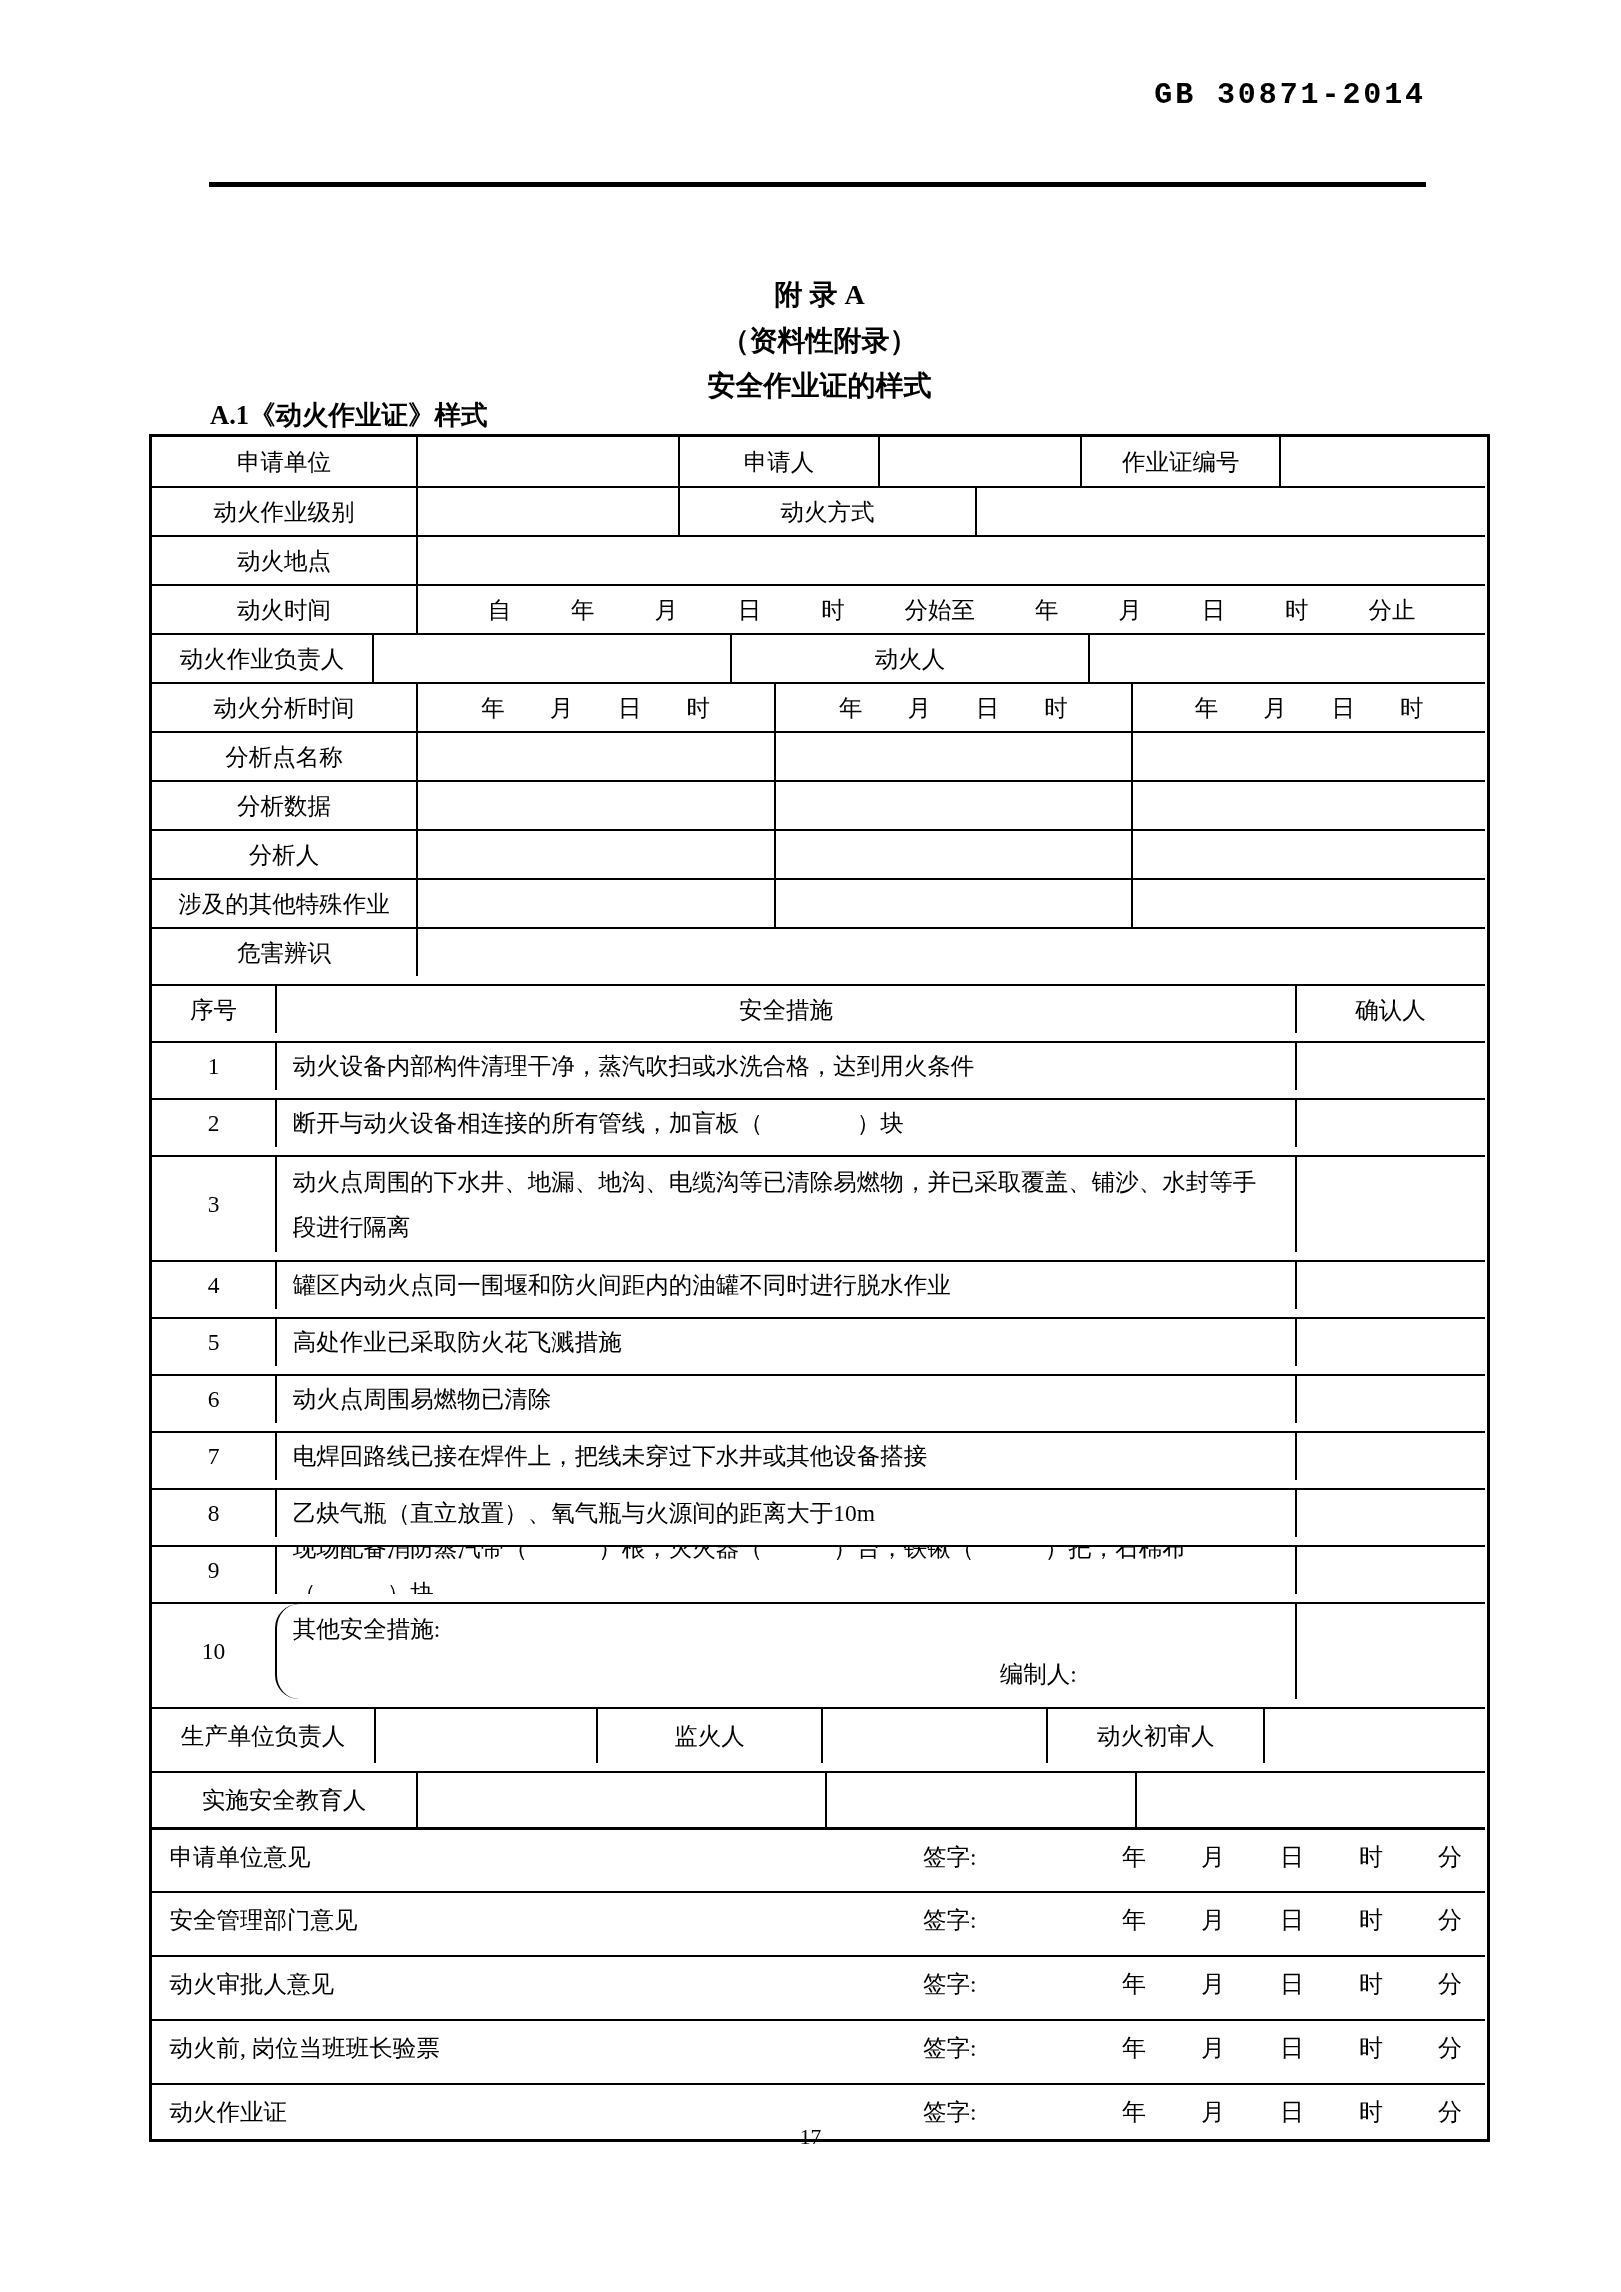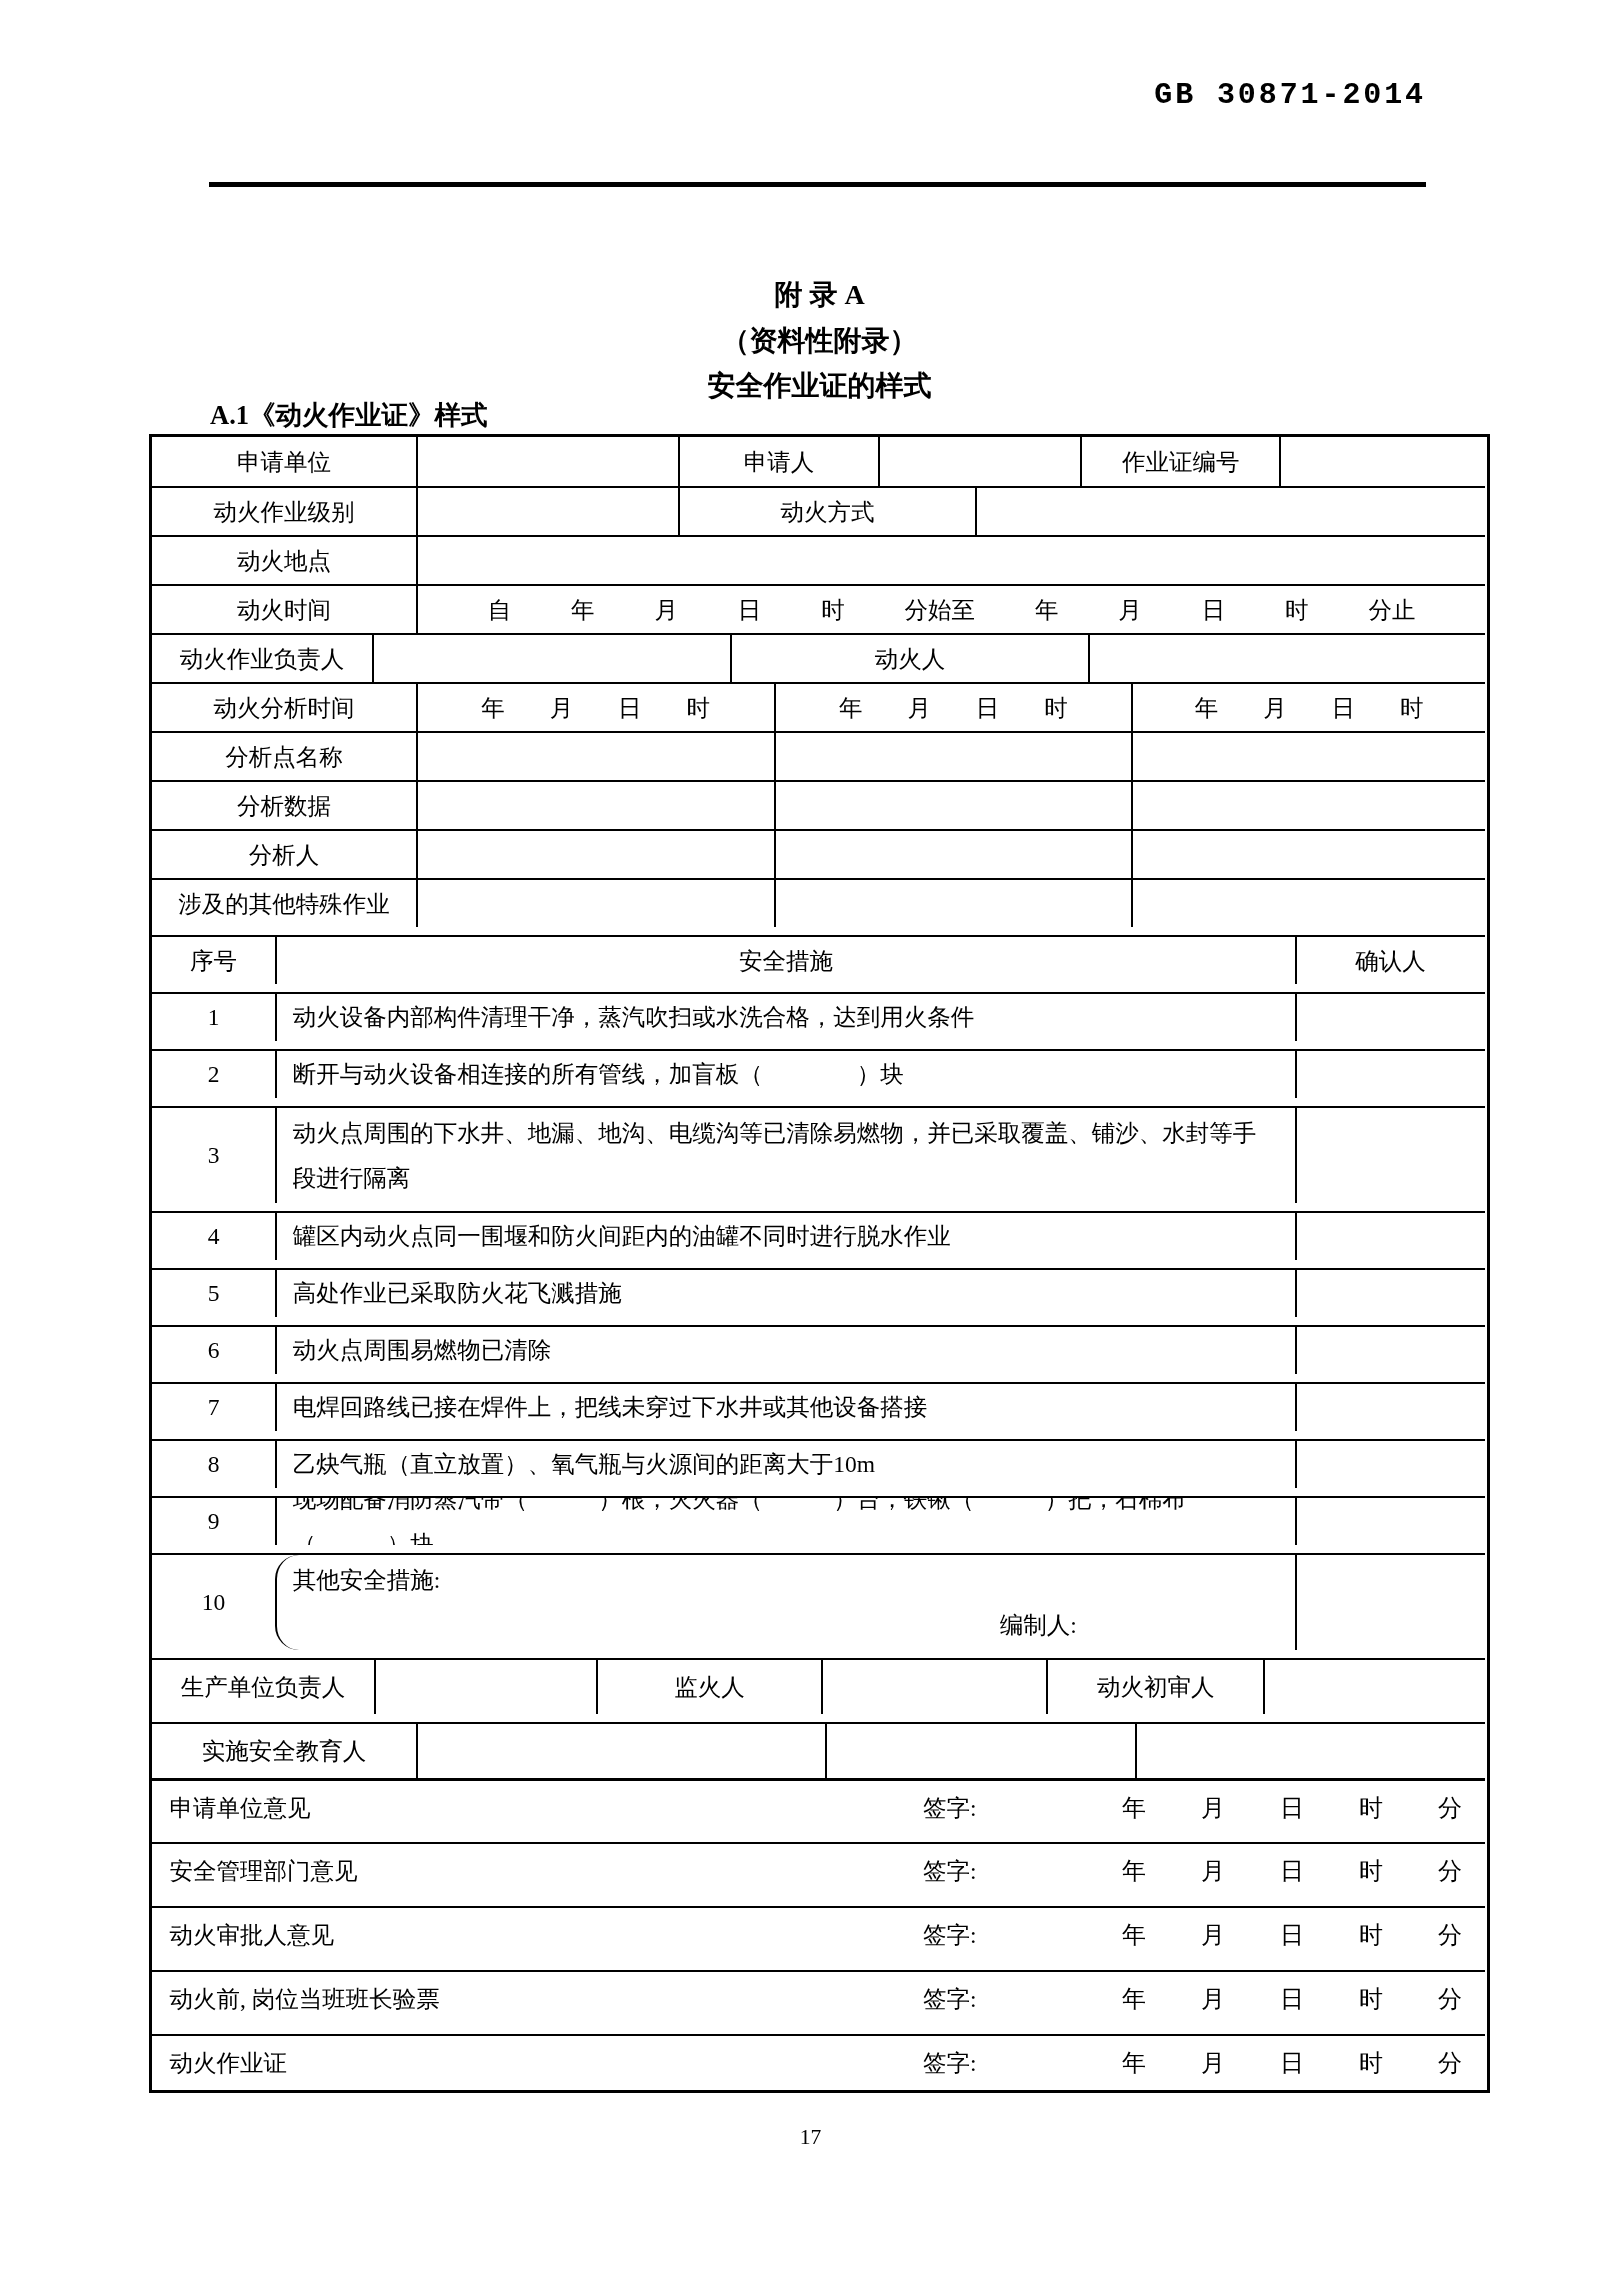--- a/index.html
+++ b/index.html
@@ -125,20 +125,24 @@
       <div class="td" style="width:354px"></div>
     </div>
 
     <div class="tr h50 bt2">
       <div class="td" style="width:264px">涉及的其他特殊作业</div>
       <div class="td" style="width:358px"></div>
       <div class="td" style="width:358px"></div>
       <div class="td" style="width:354px"></div>
     </div>
 
+    <div class="tr h50 bt2">
+      <div class="td" style="width:264px">危害辨识</div>
+      <div class="td" style="width:1069px"></div>
+    </div>
 
     <div class="tr h50 bt3">
       <div class="td" style="width:123px">序号</div>
       <div class="td" style="width:1020px">安全措施</div>
       <div class="td" style="width:189px">确认人</div>
     </div>
 
     <div class="tr h50 bt3">
       <div class="td" style="width:123px">1</div>
       <div class="td mtxt" style="width:1020px">动火设备内部构件清理干净，蒸汽吹扫或水洗合格，达到用火条件</div>

